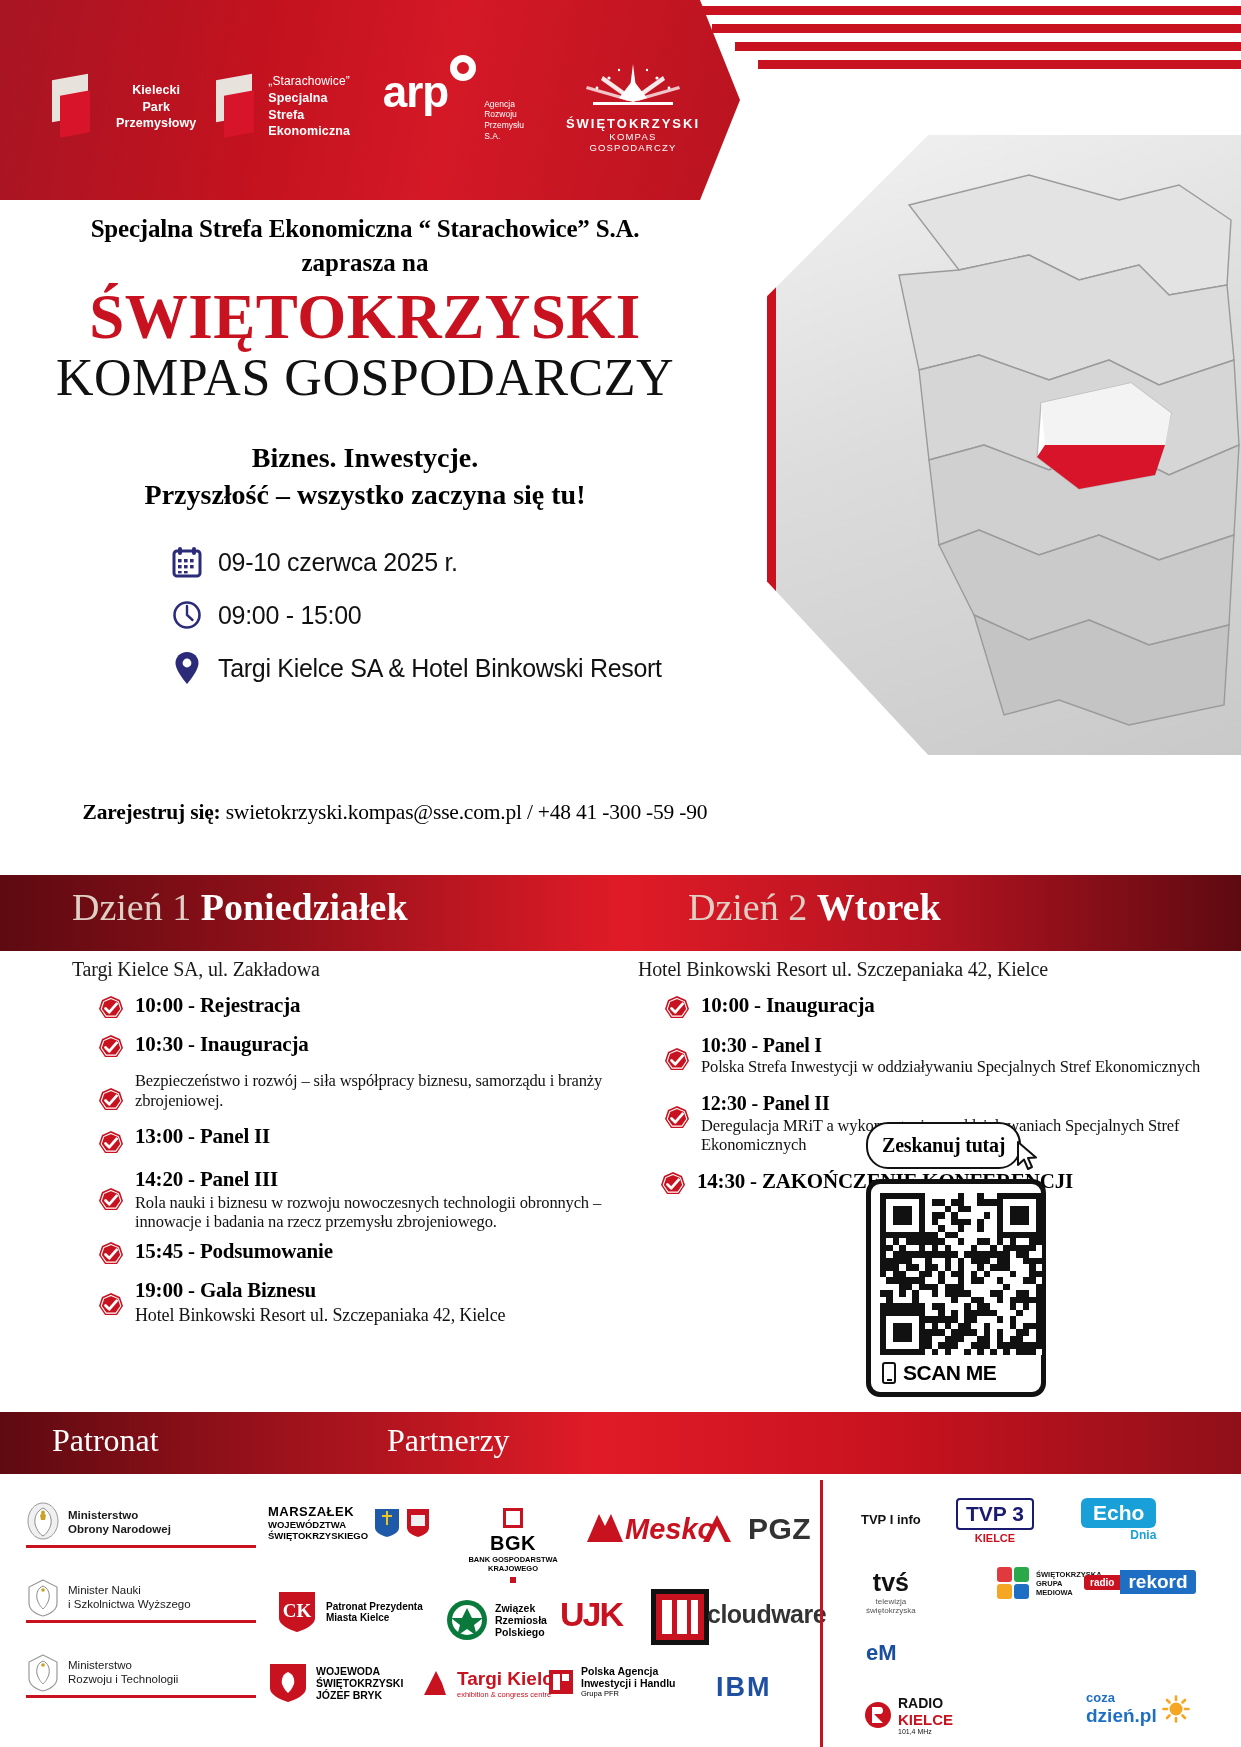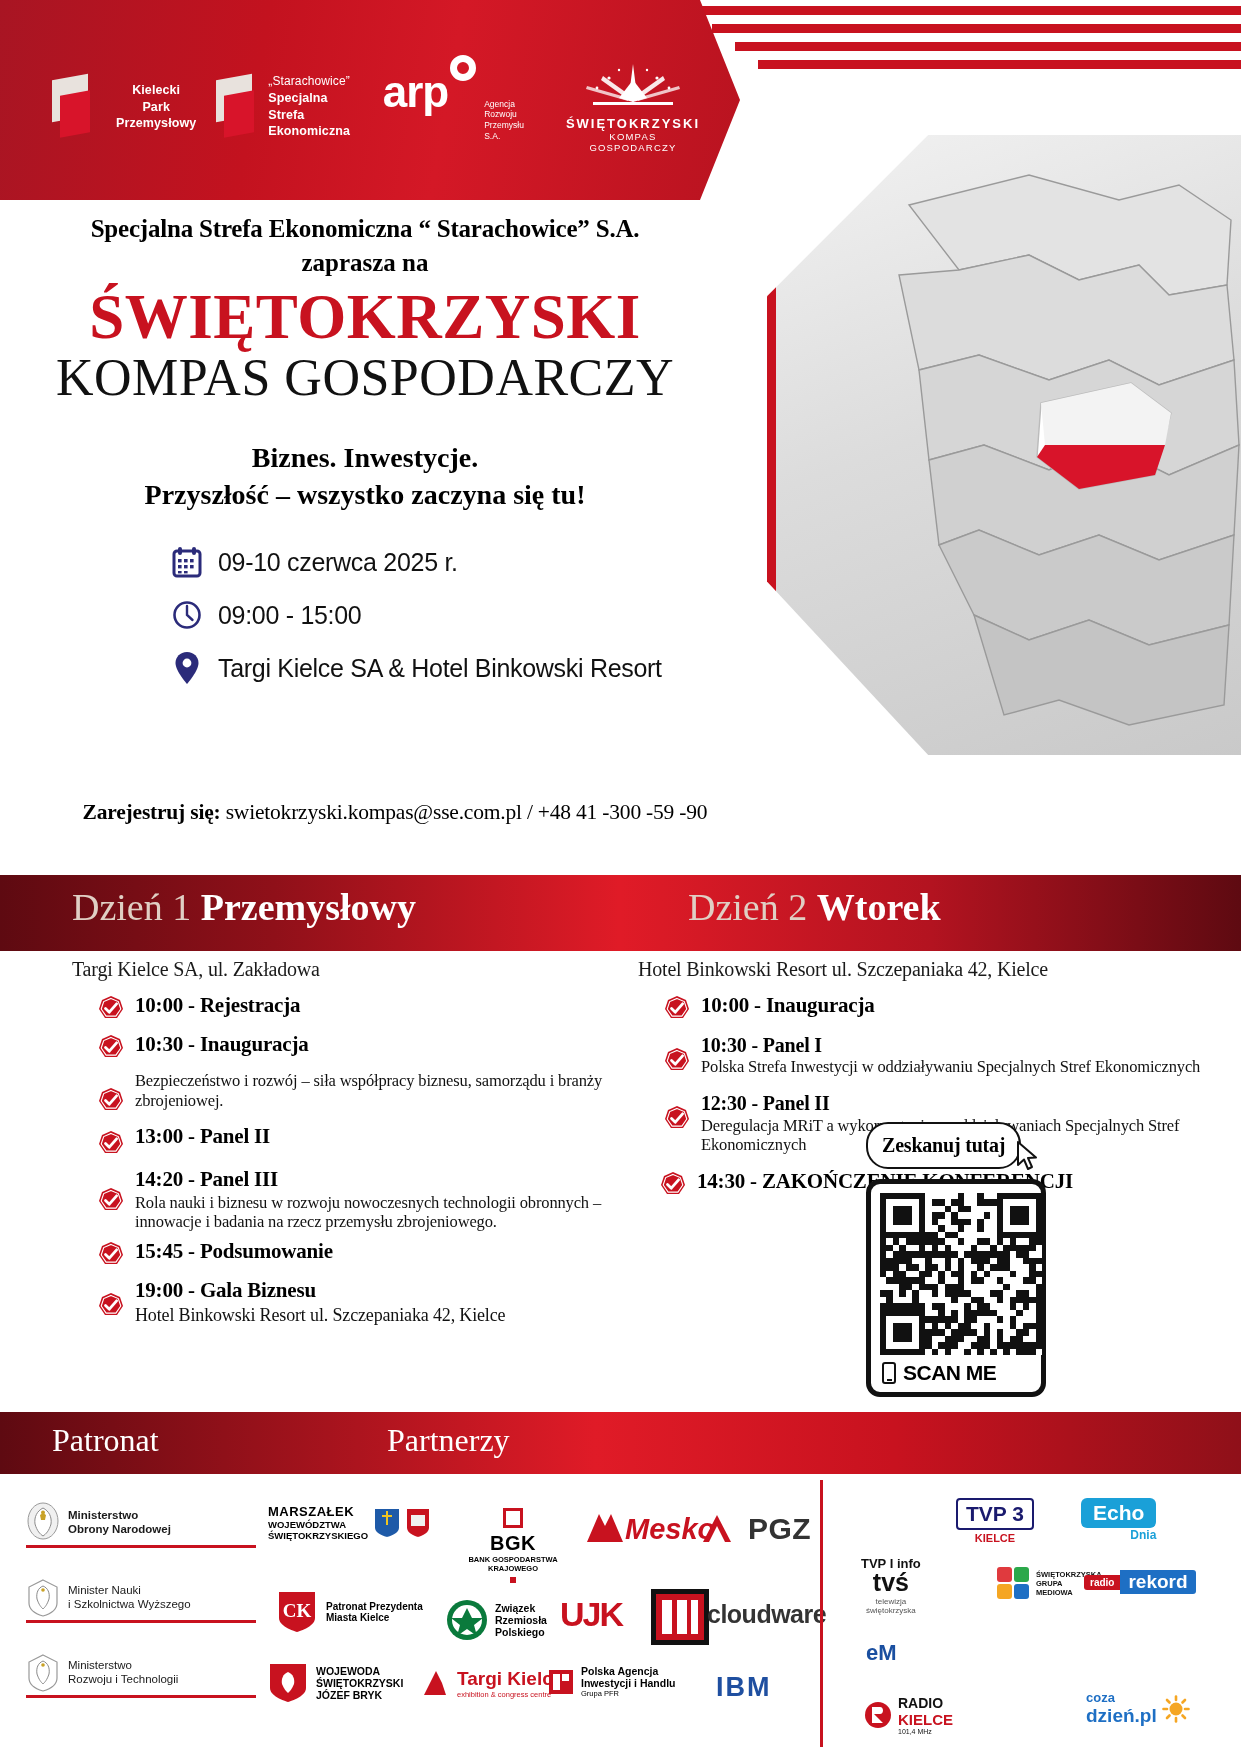--- a/index.html
+++ b/index.html
@@ -362,21 +362,21 @@
 
 </div>
 
 <div class="register">
   <b>Zarejestruj się:</b><span> swietokrzyski.kompas@sse.com.pl / +48 41 -300 -59 -90</span>
 </div>
 
 <div class="day-band"></div>
 <div class="day-title" id="day1-title">
   <span class="num">Dzień 1</span>
-  <span class="nm">Przemysłowy</span>
+  <span class="nm">Poniedziałek</span>
 </div>
 <div class="day-title" id="day2-title">
   <span class="num">Dzień 2</span>
   <span class="nm">Wtorek</span>
 </div>
 
 <div class="col" id="col1">
   <div class="venue">Targi Kielce SA, ul. Zakładowa</div>
 
   <div class="item" style="margin-left:26px;">
@@ -1362,21 +1362,21 @@
   <div class="lg" style="left:716px; top:192px;">
     <span style="font-size:27px;font-weight:bold;color:#1f4fa0;letter-spacing:2px;">IBM</span>
   </div>
 
 </div>
 
 <div class="sep-red"></div>
 <div class="media-label">Patronat medialny</div>
 
 <div class="media-band">
-  <div class="mlogo" style="left:25px; top:32px; font-size:13px; color:#111;margin-top:44px;">TVP I info</div>
+  <div class="mlogo" style="left:25px; top:32px; font-size:13px; color:#111;">TVP I info</div>
 
   <div class="mlogo" style="left:120px; top:18px;">
     <div style="background:#fff;border:2.5px solid #1a1a6e;border-radius:4px;padding:2px 8px;font-size:21px;color:#1a1a6e;">TVP 3</div>
     <div style="font-size:11px;color:#c8121f;text-align:center;margin-top:2px;">KIELCE</div>
   </div>
 
   <div class="mlogo" style="left:245px; top:18px;">
     <div style="background:#1aa0d8;color:#fff;border-radius:6px;padding:3px 12px;font-size:21px;">Echo</div>
     <div style="font-size:12px;color:#1aa0d8;text-align:right;">Dnia</div>
   </div>

